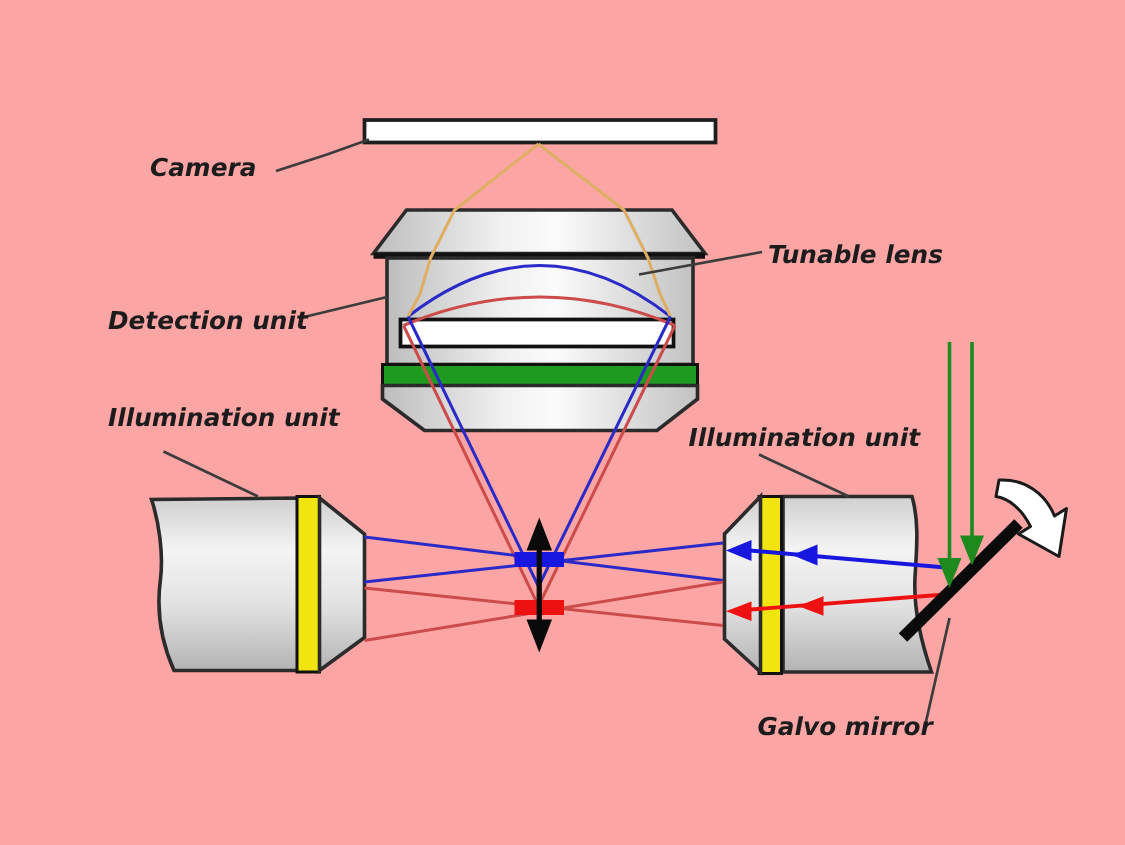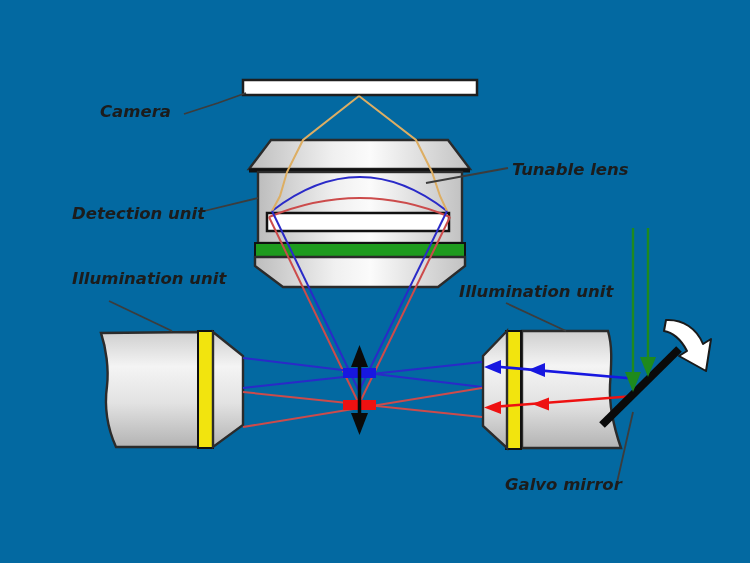--- a/index.html
+++ b/index.html
@@ -1,16 +1,16 @@
 <!DOCTYPE html>
 <html><head>
 <meta charset="utf-8">
 <style>
   html,body{margin:0;padding:0;background:#ffffff;width:750px;height:563px;overflow:hidden;}
-  .stage{position:relative;width:750px;height:563px;background:#0369a1;font-family:"DejaVu Sans","Liberation Sans",sans-serif;}
+  .stage{position:relative;width:750px;height:563px;background:#fca5a5;font-family:"DejaVu Sans","Liberation Sans",sans-serif;}
   svg{position:absolute;left:0;top:0;}
   .lbl{font-family:"DejaVu Sans","Liberation Sans",sans-serif;font-style:italic;font-weight:600;font-size:16.5px;fill:#1c1c1c;}
   .leader{stroke:#3c3c3c;stroke-width:1.8;fill:none;}
   .outline{stroke:#2b2b2b;stroke-width:2.4;}
   .beamB{stroke:#2a2ac8;stroke-width:2;fill:none;}
   .beamR{stroke:#cc4b4b;stroke-width:2;fill:none;}
   .ray{stroke:#ddae63;stroke-width:2;fill:none;}
   .laser{stroke:#1e8a1e;stroke-width:2.4;fill:none;}
 </style>
 </head>

